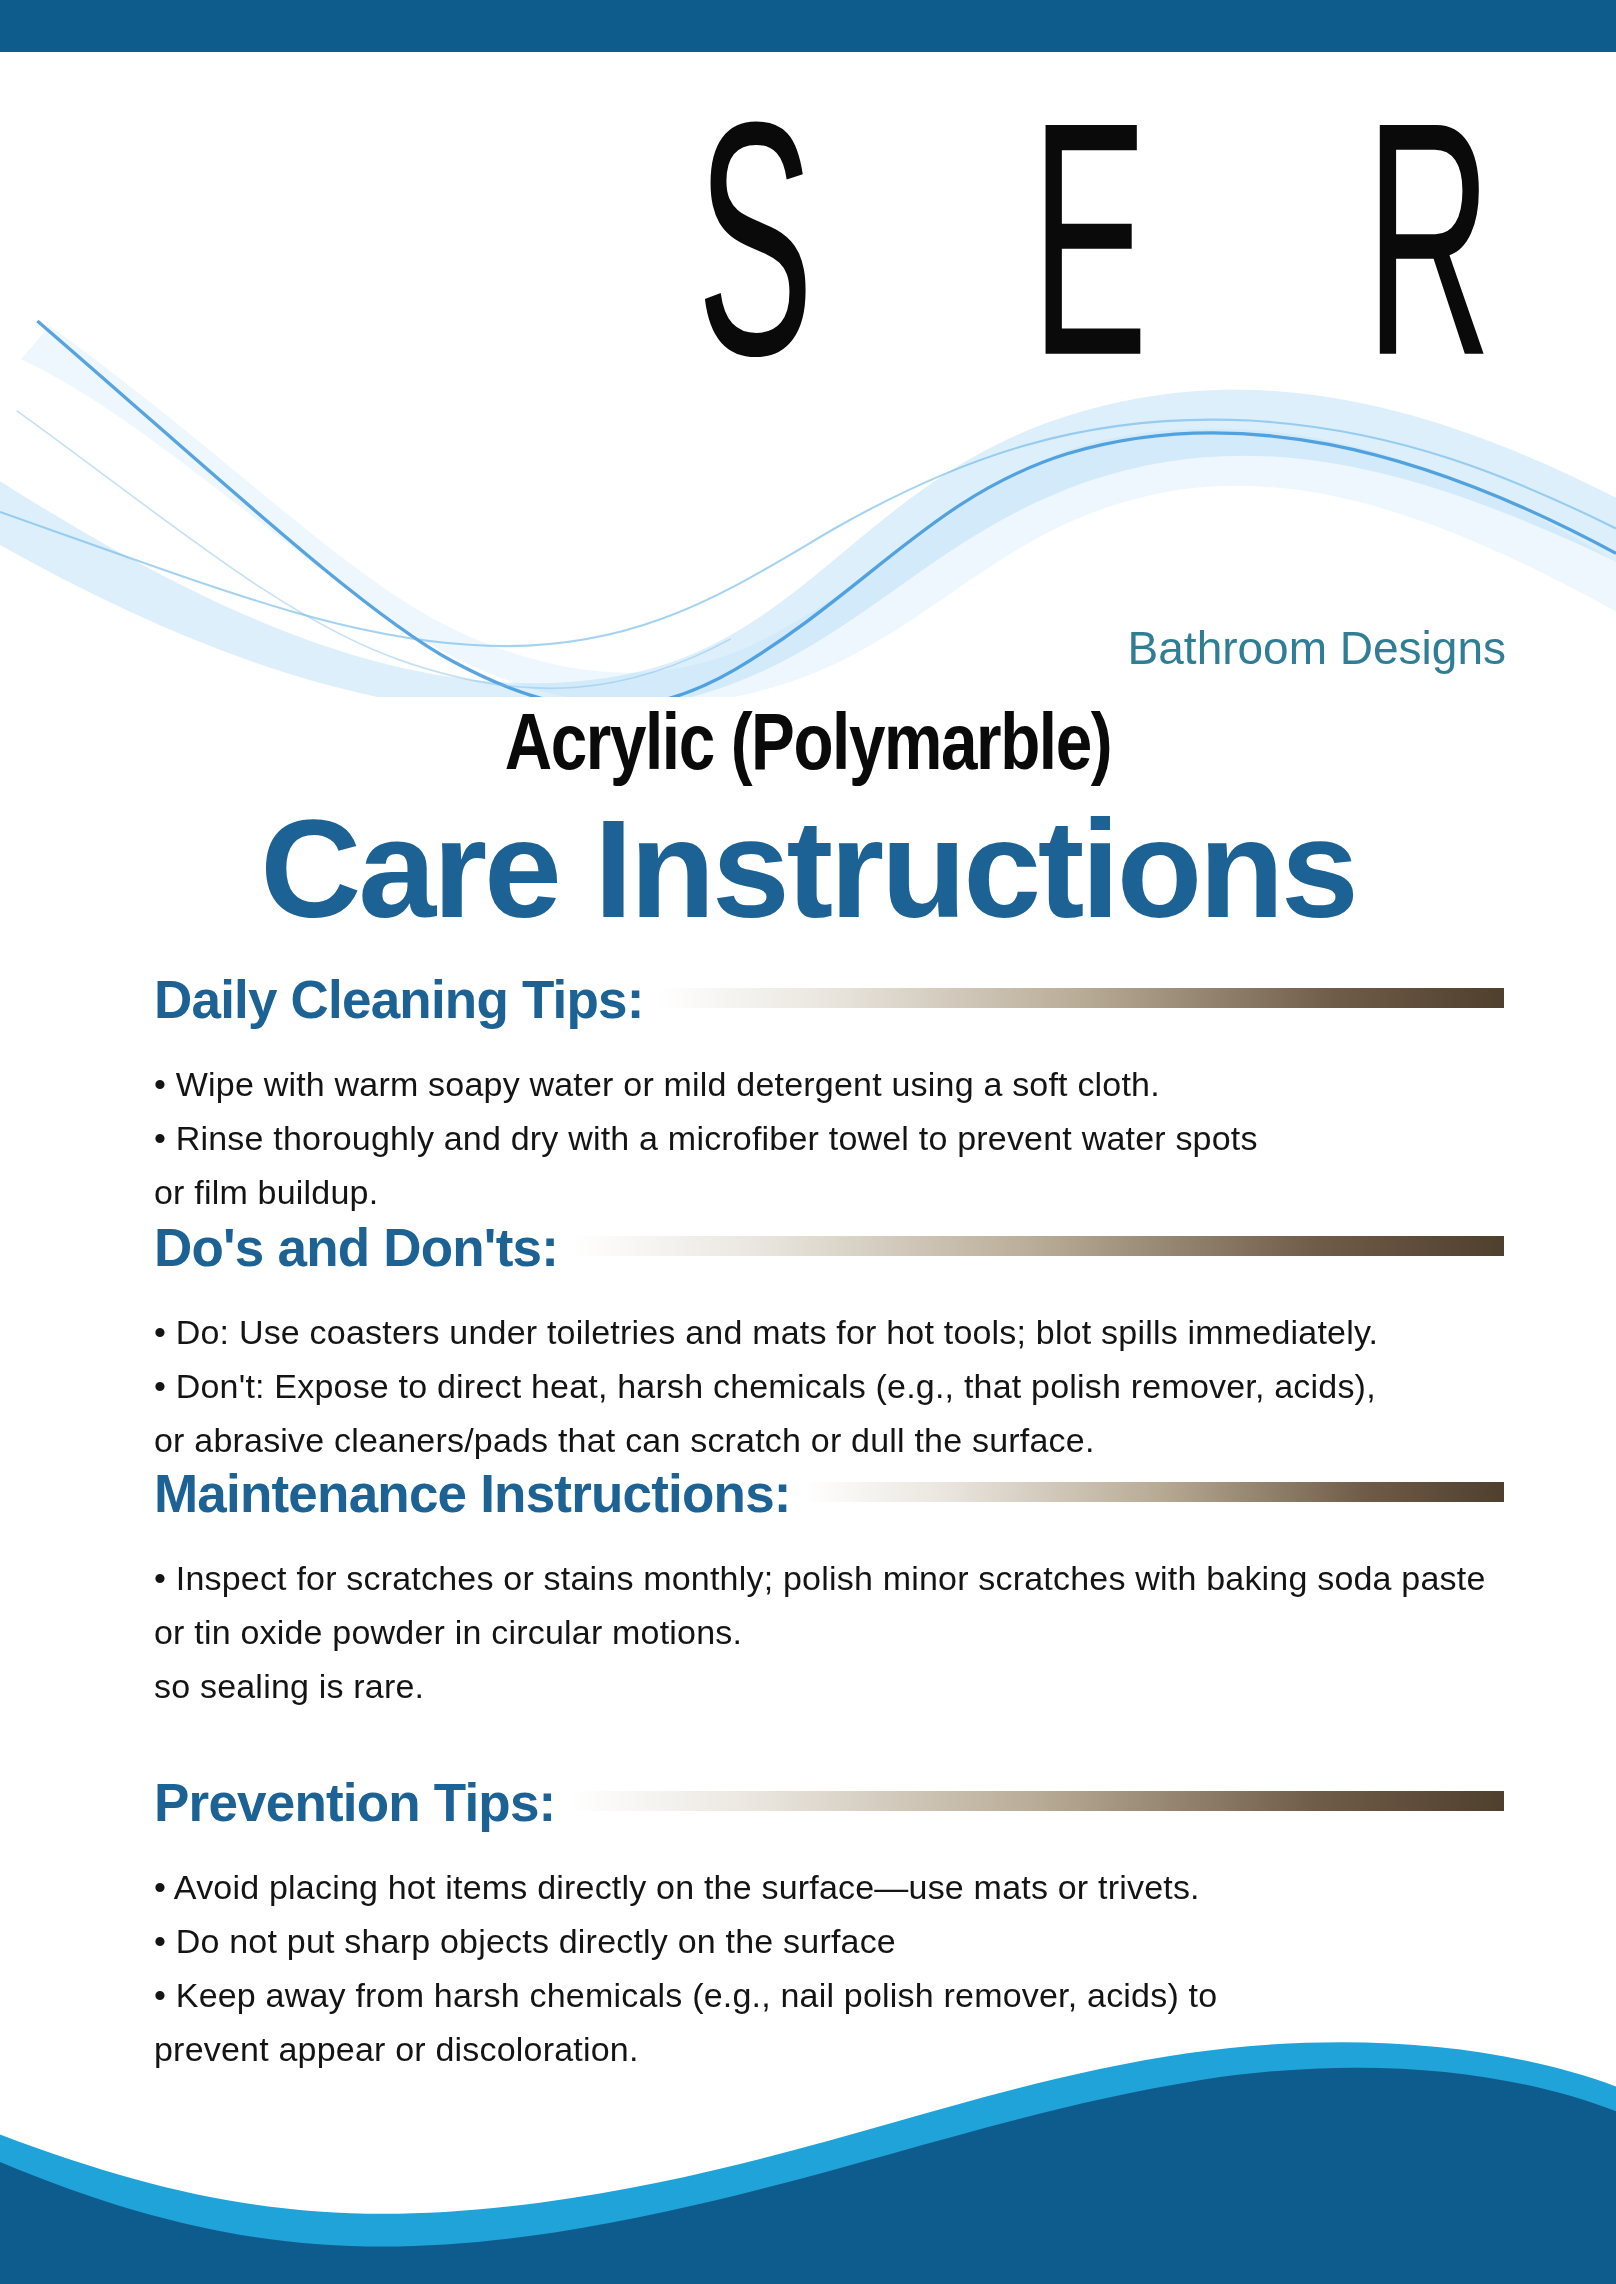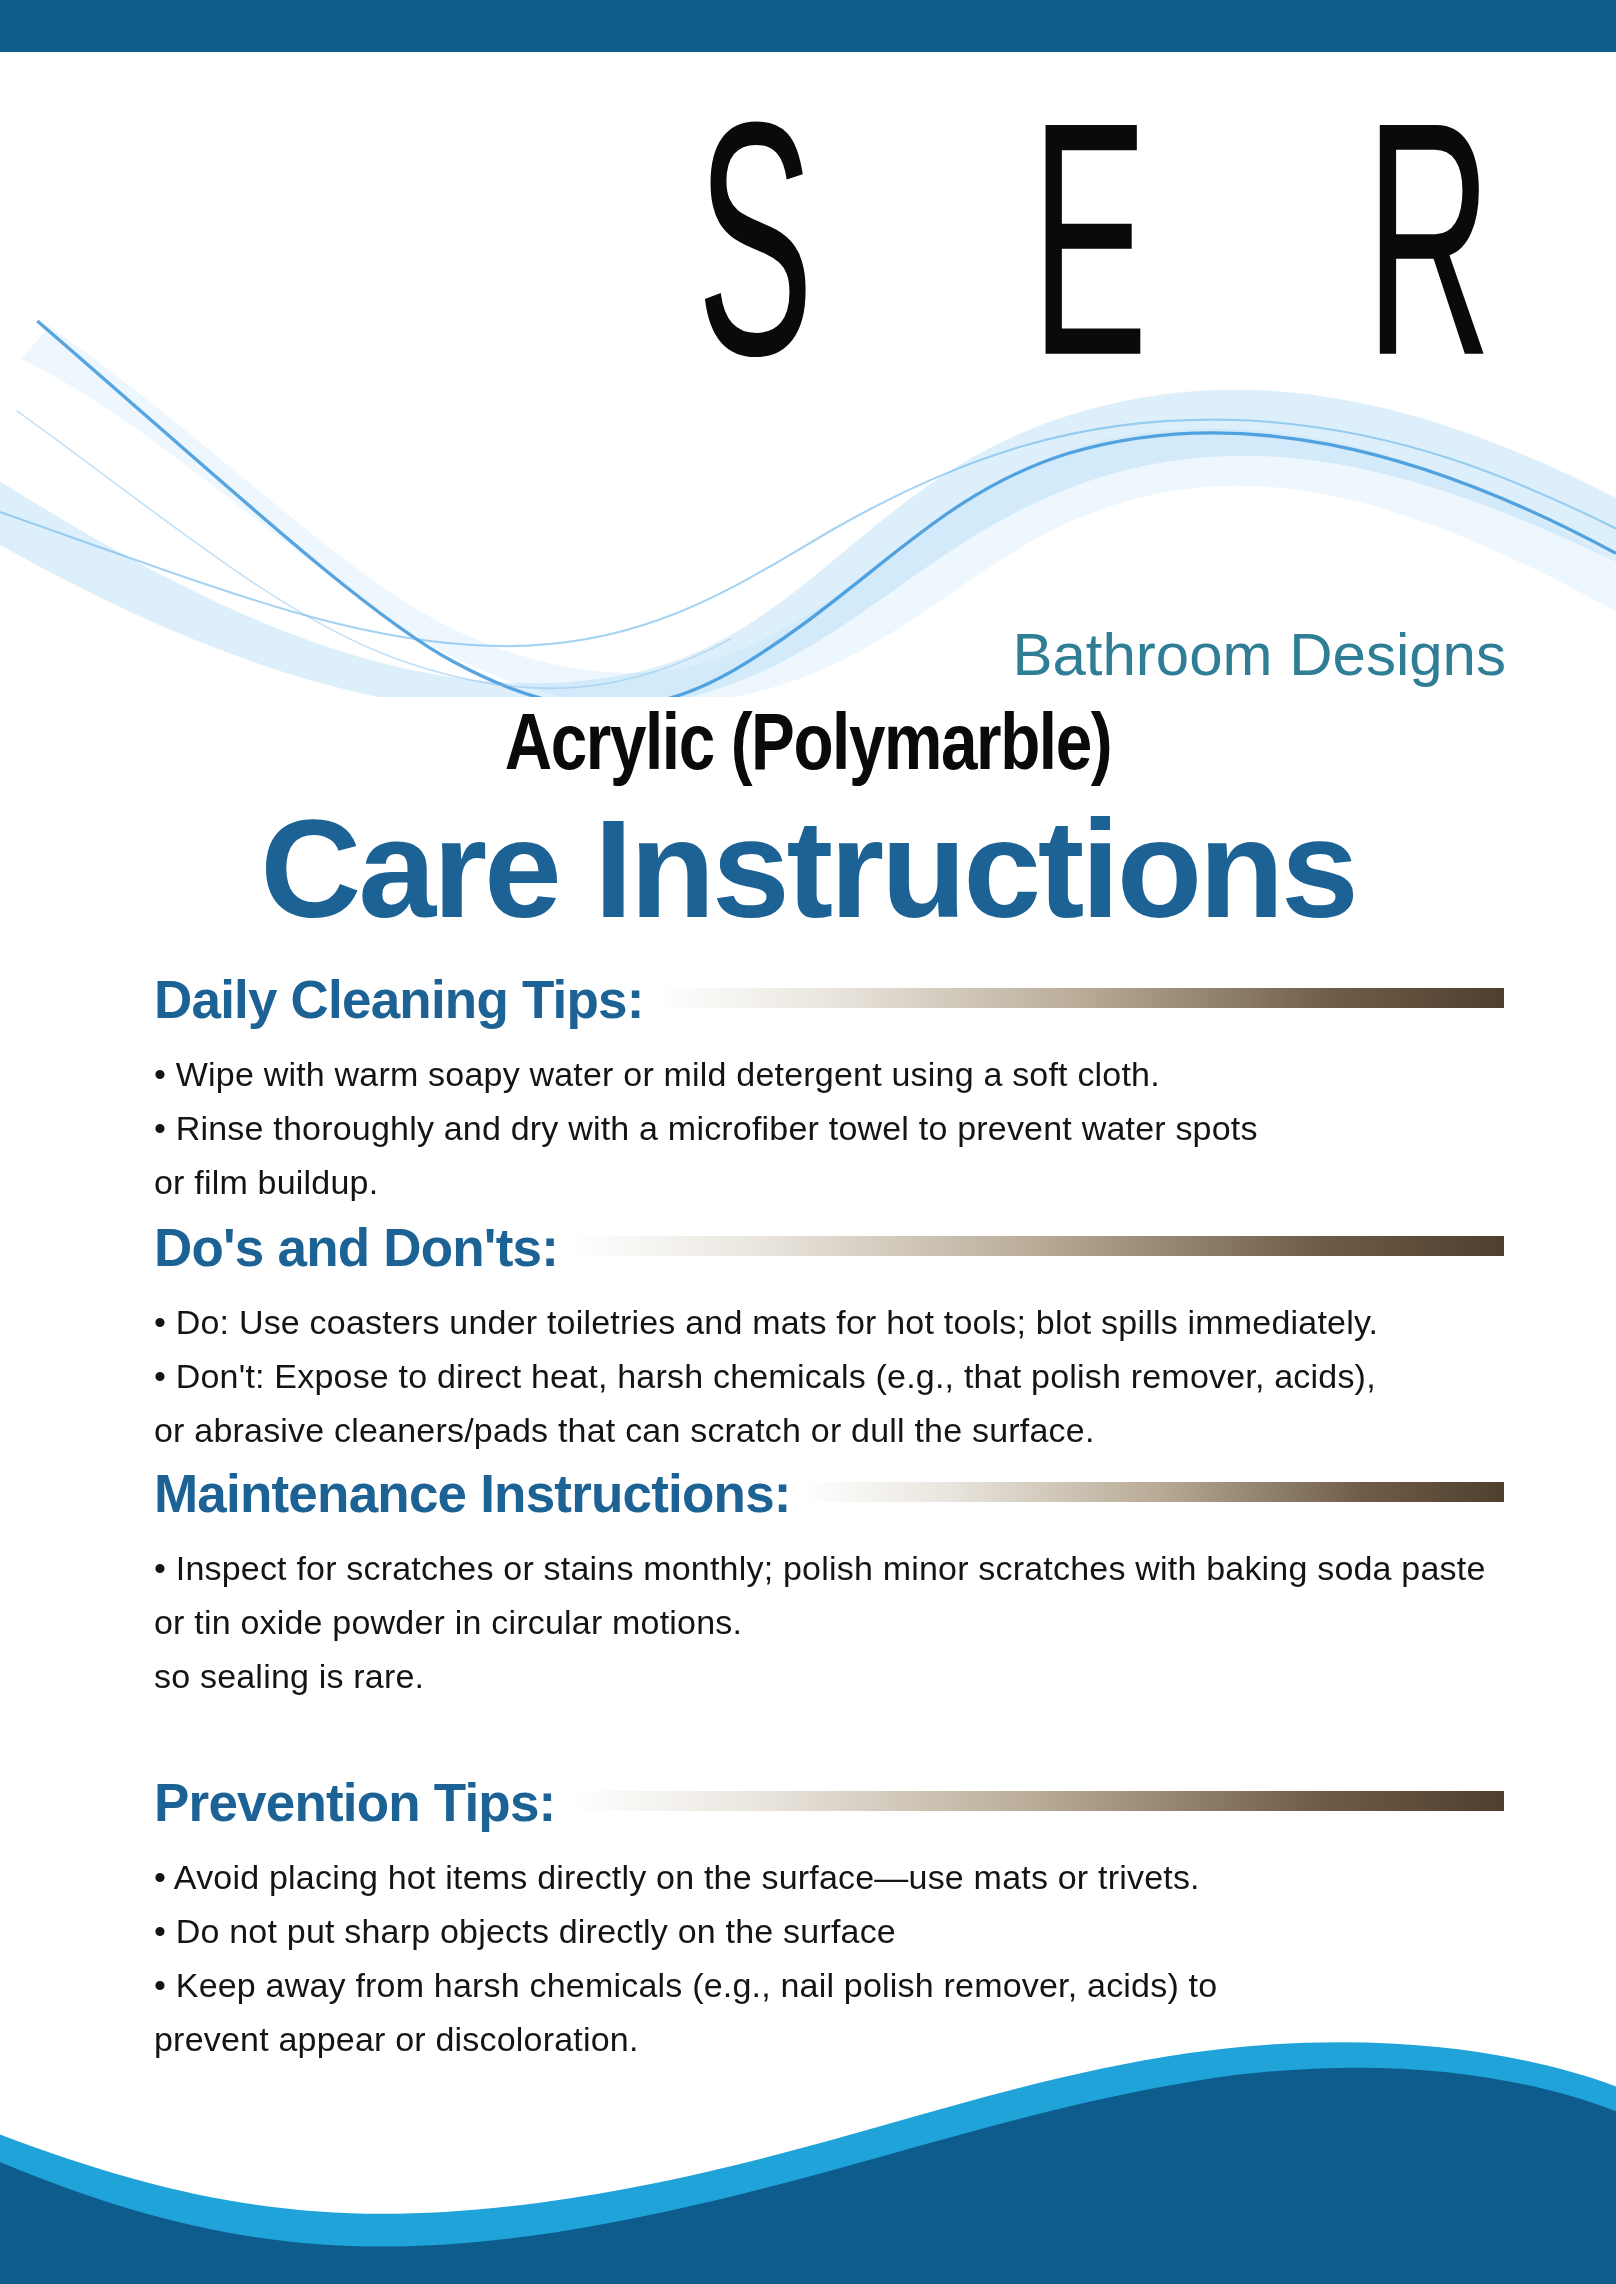--- a/index.html
+++ b/index.html
@@ -27,21 +27,21 @@
     transform:scale(0.62,1.18);
     transform-origin:center top;
     white-space:nowrap;
   }
 
   
   .wave-top{position:absolute;top:311px;left:0;width:1616px;height:386px;}
 
   .tagline{
     position:absolute;top:625px;right:110px;
-    font-size:60px;line-height:1;color:#2f7e96;
+    font-size:46px;line-height:1;color:#2f7e96;
     letter-spacing:0px;white-space:nowrap;
   }
 
   .subtitle{
     position:absolute;top:702px;left:50%;
     transform:translateX(-50%) scaleX(0.82);
     transform-origin:center top;
     font-size:80px;line-height:1;font-weight:bold;color:#0a0a0a;
     letter-spacing:-1.7px;white-space:nowrap;
   }
@@ -63,21 +63,21 @@
 
   .sec-head{display:flex;align-items:flex-start;}
   .sec-heading{
     margin:0;font-size:53px;line-height:1;font-weight:bold;color:#1c6294;
     white-space:nowrap;letter-spacing:-0.8px;
   }
   .sec-bar{
     flex:1;height:20px;margin-top:15px;margin-left:13.3px;
     background:linear-gradient(90deg,#ffffff 0%,#eae6df 20%,#b9ac97 50%,#6f5c48 80%,#4f3f2d 100%);
   }
-  .sec-lines{margin-top:21px;}
+  .sec-lines{margin-top:31px;}
   .line{
     margin:0;font-size:34px;line-height:54px;color:#141414;
     white-space:nowrap;letter-spacing:0.2px;
   }
 
   
   .wave-bottom{position:absolute;left:0;bottom:0;width:1616px;height:274px;}
 </style>
 </head>
 <body>

